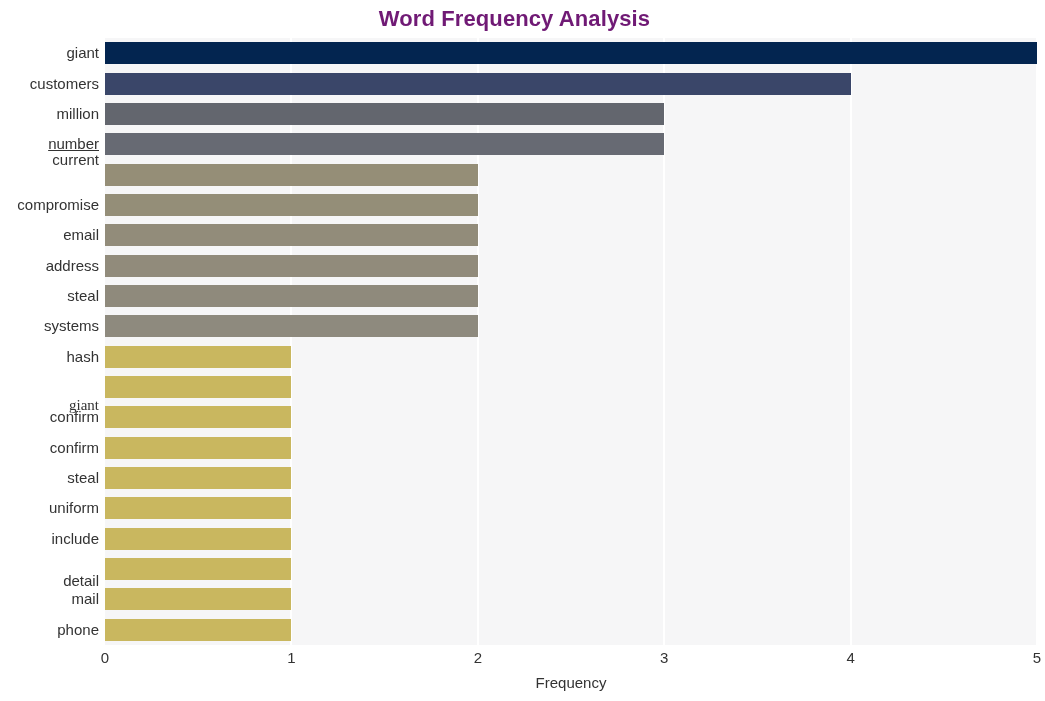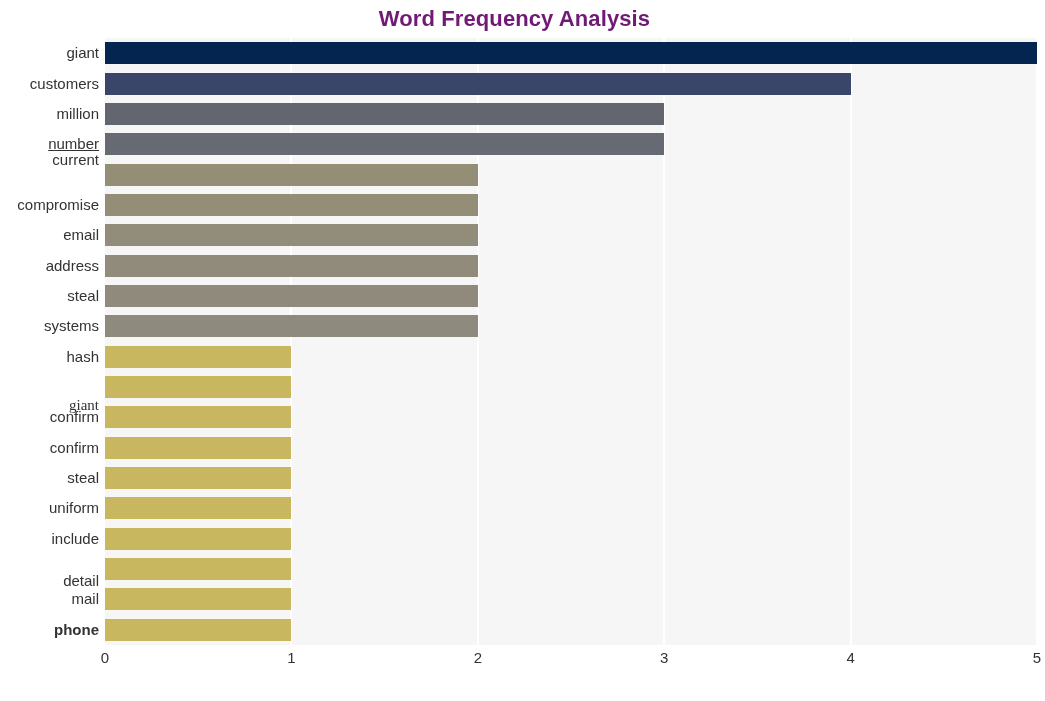--- a/index.html
+++ b/index.html
@@ -210,26 +210,27 @@
       <div class="y-tick-label" style="top: 279.325px;">systems</div>
       <div class="y-tick-label" style="top: 309.675px;">hash</div>
       <div class="y-tick-label" style="top: 359px; font-family: Liberation Serif, serif;">giant</div>
       <div class="y-tick-label" style="top: 370.375px;">confirm</div>
       <div class="y-tick-label" style="top: 400.725px;">confirm</div>
       <div class="y-tick-label" style="top: 431.075px;">steal</div>
       <div class="y-tick-label" style="top: 461.425px;">uniform</div>
       <div class="y-tick-label" style="top: 491.775px;">include</div>
       <div class="y-tick-label" style="top: 522.125px; margin-top: 12px;">detail</div>
       <div class="y-tick-label" style="top: 552.475px;">mail</div>
-      <div class="y-tick-label" style="top: 582.825px; font-weight: bold;">phone</div>
+      <div class="y-tick-label" style="top: 582.825px;">phone</div>
     </div>
 
   <div id="x-axis-labels">
       <div class="x-tick-label" style="left: 105px;">0</div>
       <div class="x-tick-label" style="left: 291.4px;">1</div>
       <div class="x-tick-label" style="left: 477.8px;">2</div>
       <div class="x-tick-label" style="left: 664.2px;">3</div>
       <div class="x-tick-label" style="left: 850.6px;">4</div>
       <div class="x-tick-label" style="left: 1037px;">5</div>
     </div>
 
+  <div id="x-axis-title">Frequency</div>
 
 </div>
 
 </body></html>

